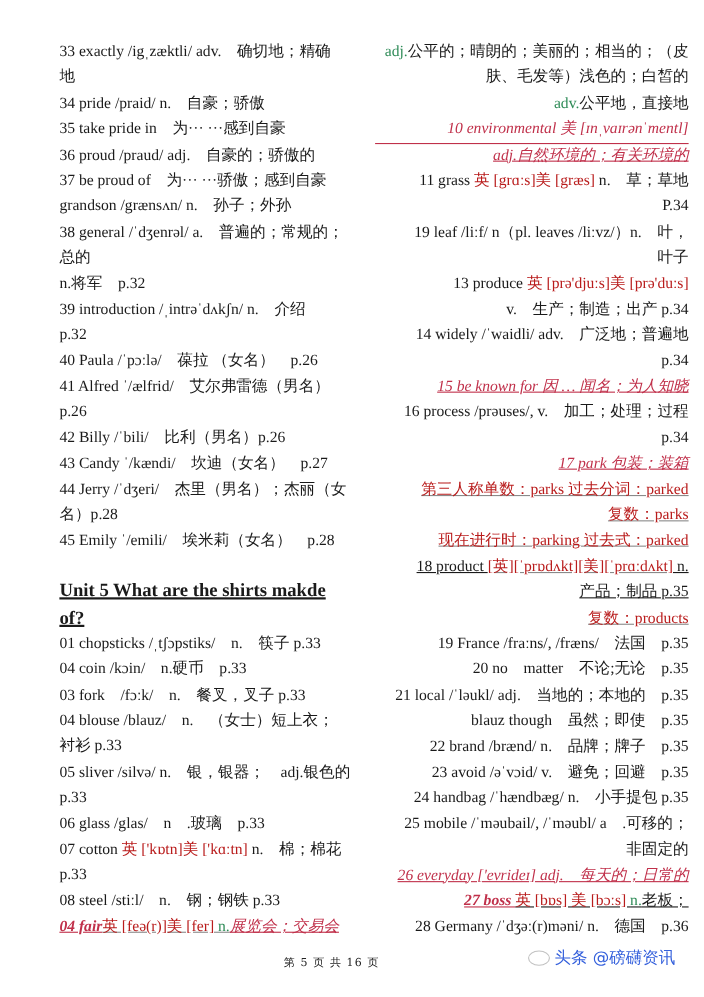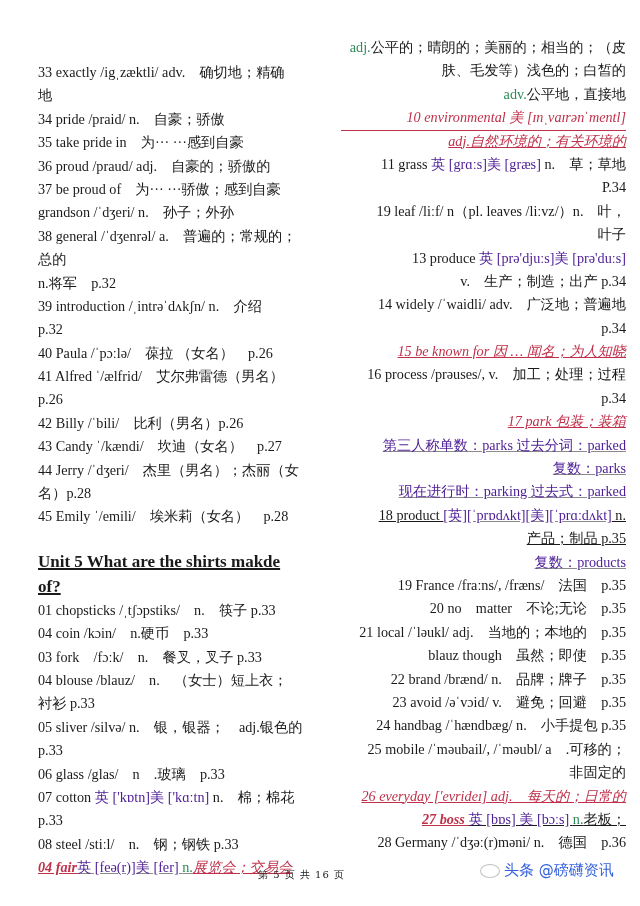--- a/index.html
+++ b/index.html
@@ -1,23 +1,23 @@
 <!DOCTYPE html>
 <html><head>
 <meta charset="utf-8">
 <style>
   html, body { margin:0; padding:0; background:#ffffff; }
   body { width:640px; height:906px; position:relative; overflow:hidden;
          font-family:"Liberation Serif","DejaVu Serif",serif; color:#1a1a1a; }
   .col { position:absolute; top:36px; }
-  .col.left { left:38px; width:290px;margin-top:25px; }
+  .col.left { left:54px; width:290px; }
   .col.right { left:341px; width:285px;text-align:right; }
   .ln { font-size:14.2px; line-height:23.4px; height:23.4px; white-space:nowrap; }
   .ln.indent { padding-left:12px; }
-  .gray { color:#4c1d95; }
+  .gray { color:#b91c1c; }
   .green { color:#2e8b57; }
   .red { color:#c0304a; font-style:italic; }
   .red-b { color:#c0304a; font-style:italic; font-weight:bold; }
   .ul-red { text-decoration:underline; text-decoration-color:#c0304a; }
   .ul-gray { text-decoration:underline; text-decoration-color:#8a8a8a; }
   .ul-black { text-decoration:underline; text-decoration-color:#1a1a1a; }
   .fullline-red { border-bottom:1.5px solid #c0304a; display:block; }
   .unit-title { font-size:17px; font-weight:bold; line-height:25px; text-decoration:underline; text-decoration-thickness:2px; }
   .spacer { height:20px; }
   .footer { position:absolute; top:868px; left:258px; font-size:10px; color:#222;
@@ -29,21 +29,21 @@
 </head>
 <body>
 
 <div class="col left">
   <div class="ln">33 exactly /igˌzæktli/ adv.　确切地；精确</div>
   <div class="ln">地</div>
   <div class="ln">34 pride /praid/ n.　自豪；骄傲</div>
   <div class="ln">35 take pride in　为··· ···感到自豪</div>
   <div class="ln">36 proud /praud/ adj.　自豪的；骄傲的</div>
   <div class="ln">37 be proud of　为··· ···骄傲；感到自豪</div>
-  <div class="ln">grandson /ˈdʒeri/ n.　孙子；外孙</div>
+  <div class="ln">grandson /grænsʌn/ n.　孙子；外孙</div>
   <div class="ln">38 general /ˈdʒenrəl/ a.　普遍的；常规的；</div>
   <div class="ln">总的</div>
   <div class="ln">n.将军　p.32</div>
   <div class="ln">39 introduction /ˌintrəˈdʌkʃn/ n.　介绍</div>
   <div class="ln">p.32</div>
   <div class="ln">40 Paula /ˈpɔːlə/　葆拉 （女名）　p.26</div>
   <div class="ln">41 Alfred ˈ/ælfrid/　艾尔弗雷德（男名）</div>
   <div class="ln">p.26</div>
   <div class="ln">42 Billy /ˈbili/　比利（男名）p.26</div>
   <div class="ln">43 Candy ˈ/kændi/　坎迪（女名）　p.27</div>

